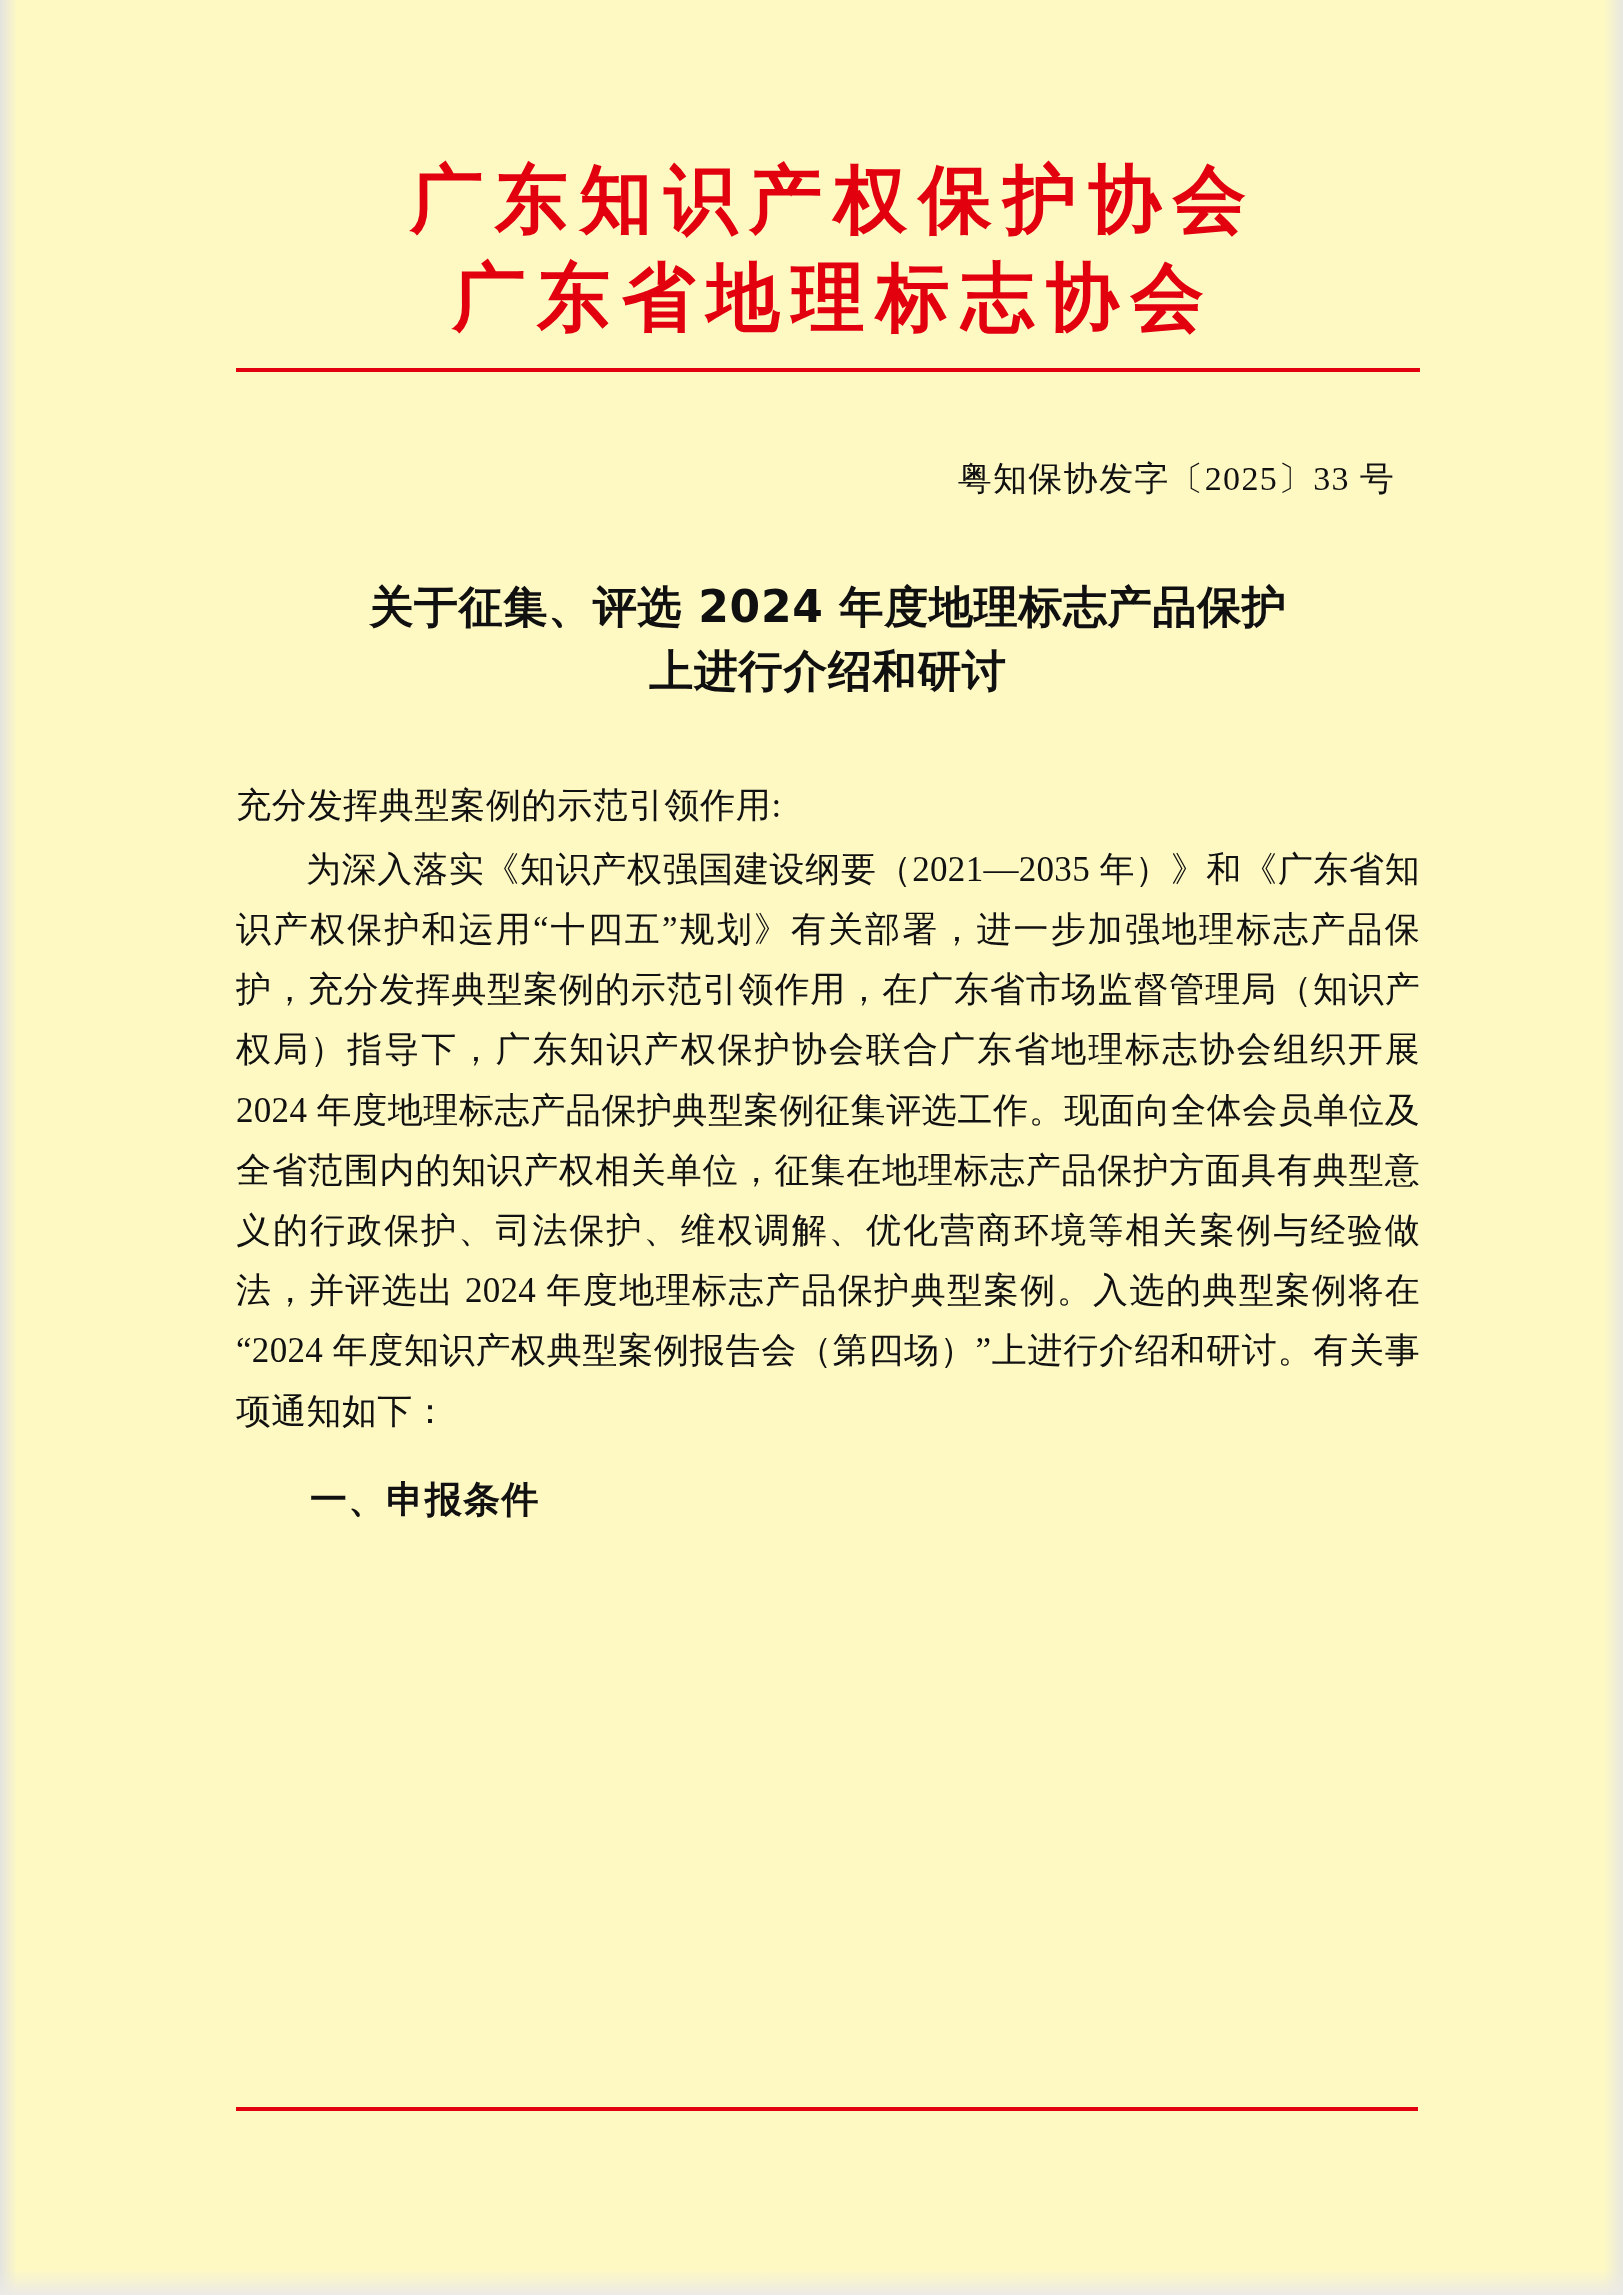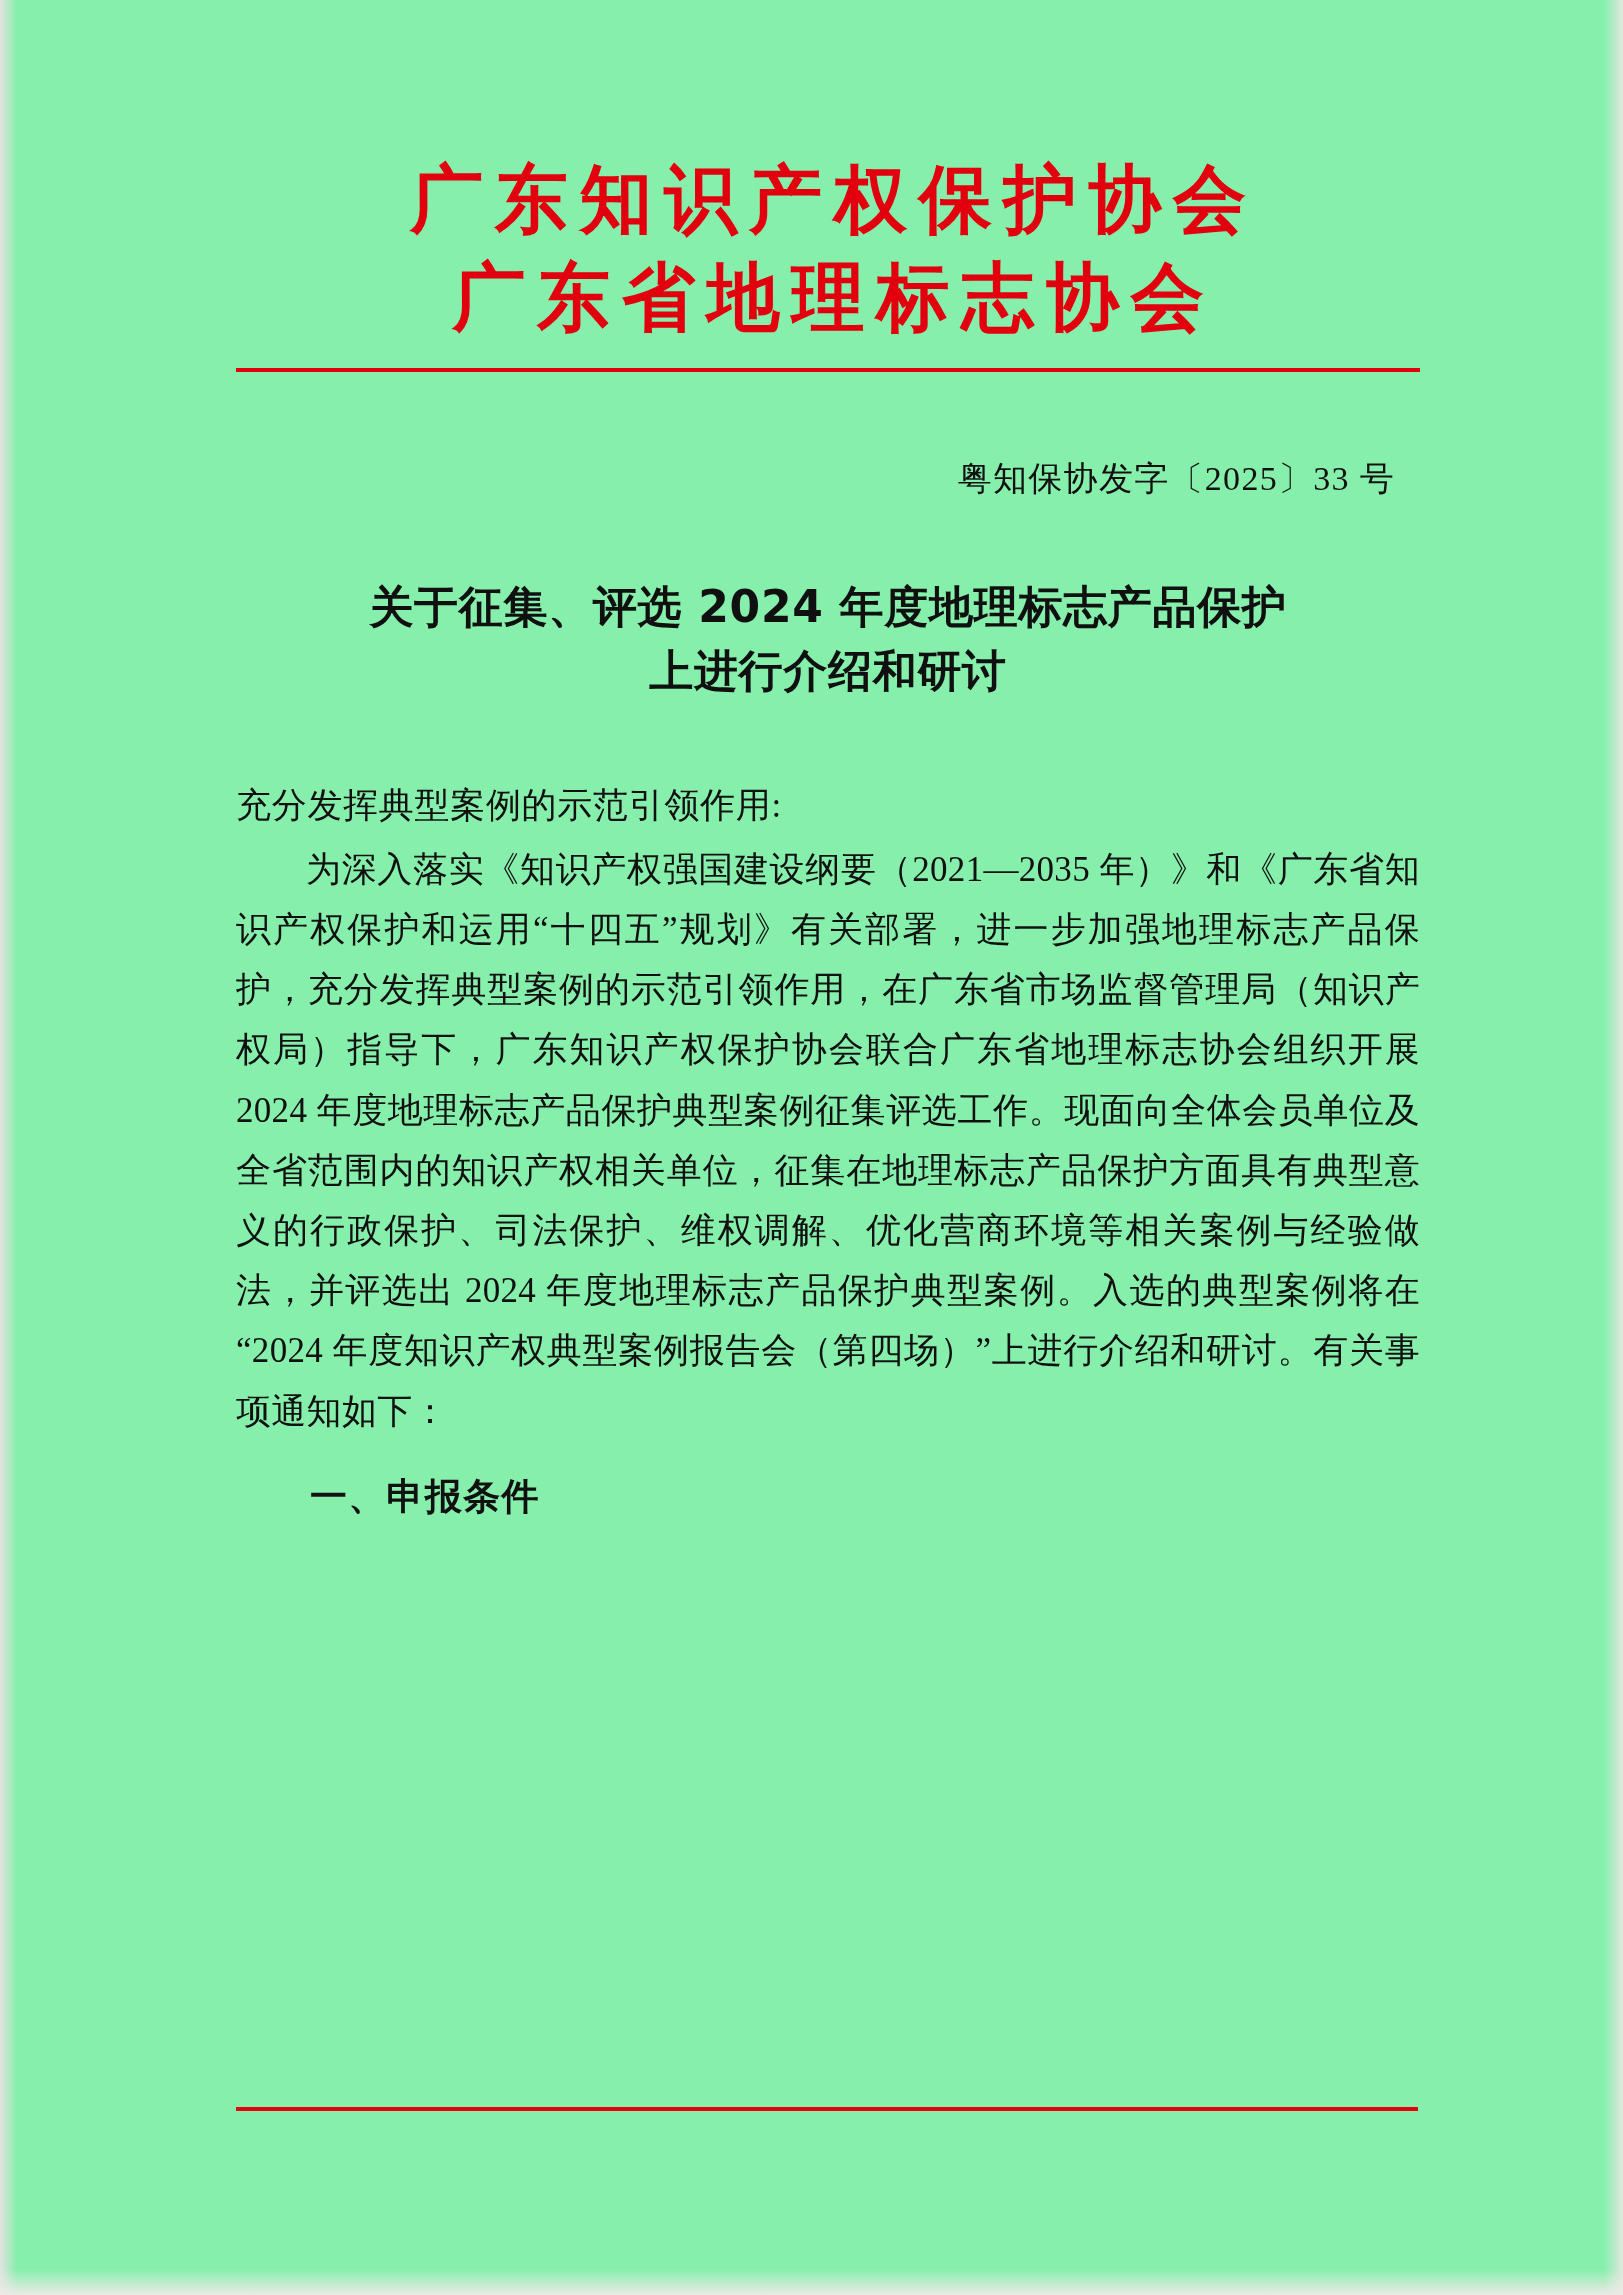--- a/index.html
+++ b/index.html
@@ -13,21 +13,21 @@
     font-family: "Liberation Serif", serif;
     color: #111111;
     position: relative;
     overflow: hidden;
   }
 
   
   .page-sheet {
     position: absolute;
     inset: 0;
-    background: #86efac;
+    background: #fef9c3;
   }
 
   
   .scan-edge-left {
     position: absolute;
     top: 0;
     left: 0;
     width: 17px;
     height: 100%;
     background: linear-gradient(to right, #e3e3e0, rgba(253,253,251,0));
@@ -126,21 +126,21 @@
   }
   .para {
     text-align: justify;
     text-justify: inter-ideograph;
     text-indent: 2em;
     letter-spacing: 0.3px;
   }
   .section-heading {
     margin-top: 26px;
     text-indent: 2em;
-    font-family: Liberation Mono, monospace;
+    font-family: Liberation Serif, serif;
     font-weight: 700;
     font-size: 37px;
     letter-spacing: 1.3px;
   }
   .sub-item {
     margin-top: 14.4px;
     text-indent: 2em;
     letter-spacing: 0.3px;
     white-space: nowrap;
   }

